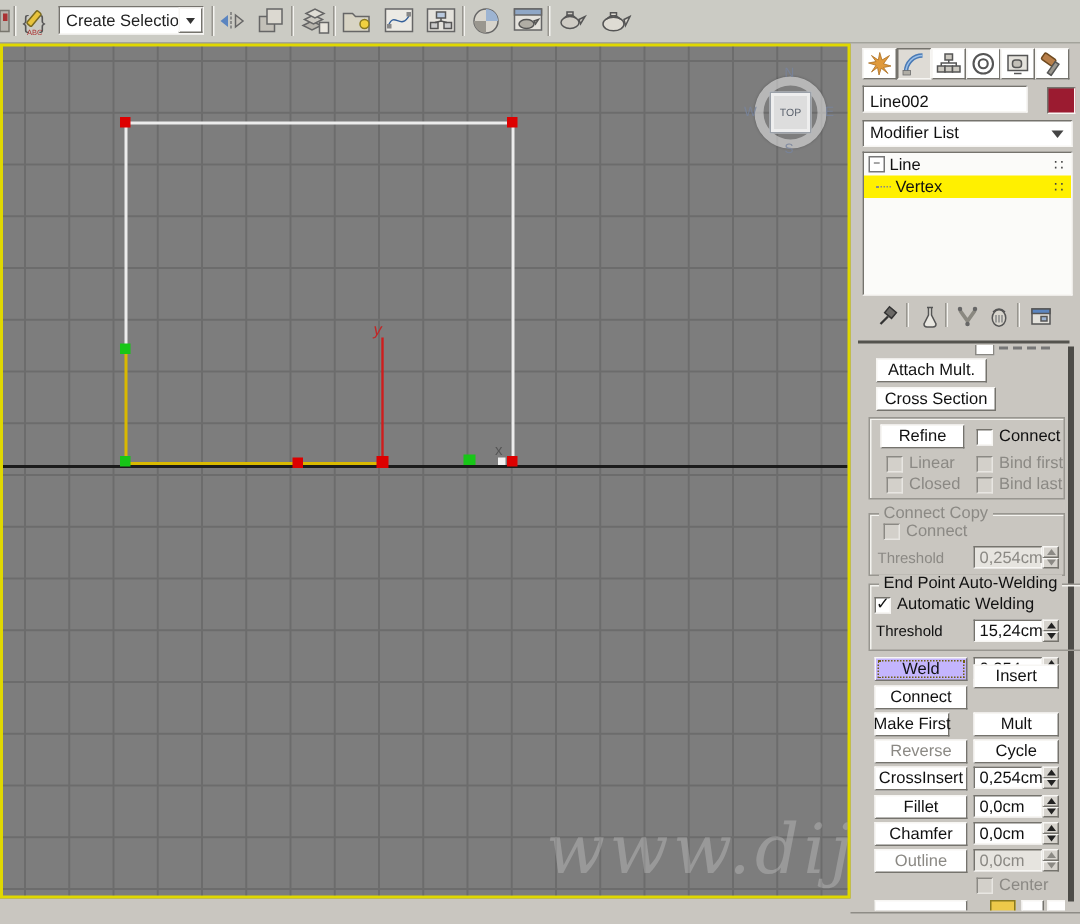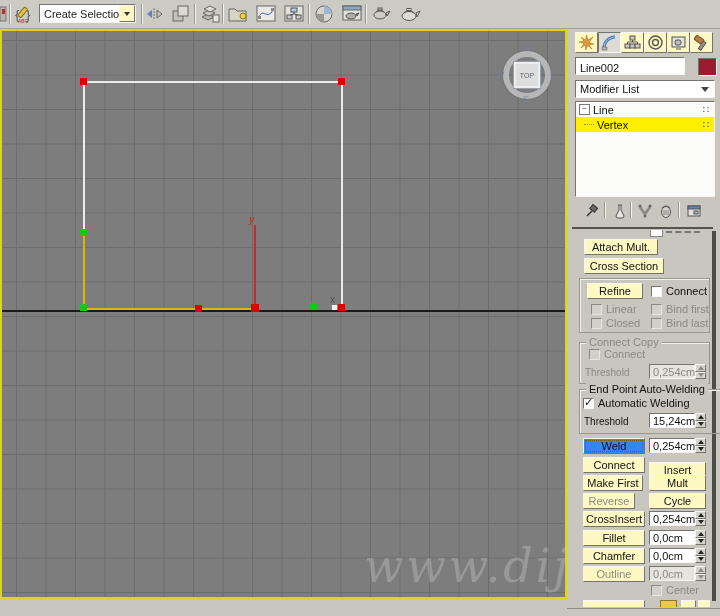--- a/index.html
+++ b/index.html
@@ -1,24 +1,24 @@
 <!DOCTYPE html>
 <html><head>
 <meta charset="utf-8">
 <style>
   html,body{margin:0;padding:0}
   body{position:relative;width:720px;height:616px;background:#c9c6c0;overflow:hidden;
        font-family:"Liberation Sans",sans-serif;font-size:11px;color:#111;}
   .abs{position:absolute}
   
-  .raised{background:#fef9c3;border:1px solid;border-color:#f7f6f3 #75736d #75736d #f7f6f3;box-sizing:border-box}
+  .raised{background:#ffffff;border:1px solid;border-color:#f7f6f3 #75736d #75736d #f7f6f3;box-sizing:border-box}
   .sunken{background:#fff;border:1px solid;border-color:#75736d #f7f6f3 #f7f6f3 #75736d;box-sizing:border-box}
   .btn{display:flex;align-items:center;justify-content:center;height:16px;font-size:11px;cursor:default;white-space:nowrap}
   .btn.dis{color:#8b8984}
-  .btn.weld{background:#3b82f6;outline:1px dotted #6e5f10;outline-offset:-3px}
+  .btn.weld{background:#c4b5fd;outline:1px dotted #6e5f10;outline-offset:-3px}
   
   #toolbar{left:0;top:0;width:720px;height:29px;background:#cbcbc4;border-bottom:1px solid #a3a39b;box-sizing:border-box}
   .tb-icon{top:3px;width:22px;height:22px;display:flex;align-items:center;justify-content:center}
   .tb-sep{top:4px;width:0;height:20px;border-left:1px solid #98968f;border-right:1px solid #f4f3ef}
   .combo{display:flex;height:19px}
   .combo-text{flex:1;font-size:11px;padding:3px 0 0 4px;color:#222;white-space:nowrap;overflow:hidden;background:#fff}
   .combo-arrow{width:16px;display:flex;align-items:center;justify-content:center}
   .tri-down{width:0;height:0;border-left:3px solid transparent;border-right:3px solid transparent;border-top:4px solid #333}
   
   #viewport{left:0;top:29px;width:567px;height:570px;border:2px solid #e0d800;box-sizing:border-box;background:#7d7d7d;overflow:hidden}
@@ -411,30 +411,30 @@
       </span>
       <span class="sb">
         <span class="tri-dn-s"></span>
       </span>
     </span>
 </div>
 
 <div class="abs btn raised" style="left:583px;top:457px;width:62px">
     <span>Connect</span>
   </div>
-<div class="abs btn raised" style="left:649px;top:462px;width:57px">
+<div class="abs btn raised" style="left:649px;top:443px;width:57px">
     <span>Insert</span>
   </div>
-<div class="abs btn raised" style="left:583px;top:475px;width:60px">
+<div class="abs btn raised" style="left:583px;top:475px;width:50px">
     <span>Make First</span>
   </div>
 <div class="abs btn raised" style="left:649px;top:475px;width:57px">
     <span>Mult</span>
   </div>
-<div class="abs btn raised dis" style="left:583px;top:493px;width:52px">
+<div class="abs btn raised dis" style="left:583px;top:493px;width:62px">
     <span>Reverse</span>
   </div>
 <div class="abs btn raised" style="left:649px;top:493px;width:57px">
     <span>Cycle</span>
   </div>
 <div class="abs btn raised" style="left:583px;top:511px;width:62px">
     <span>CrossInsert</span>
   </div>
 <div class="abs spin" style="left:649px;top:511px">
   <span class="val sunken">0,254cm</span>

